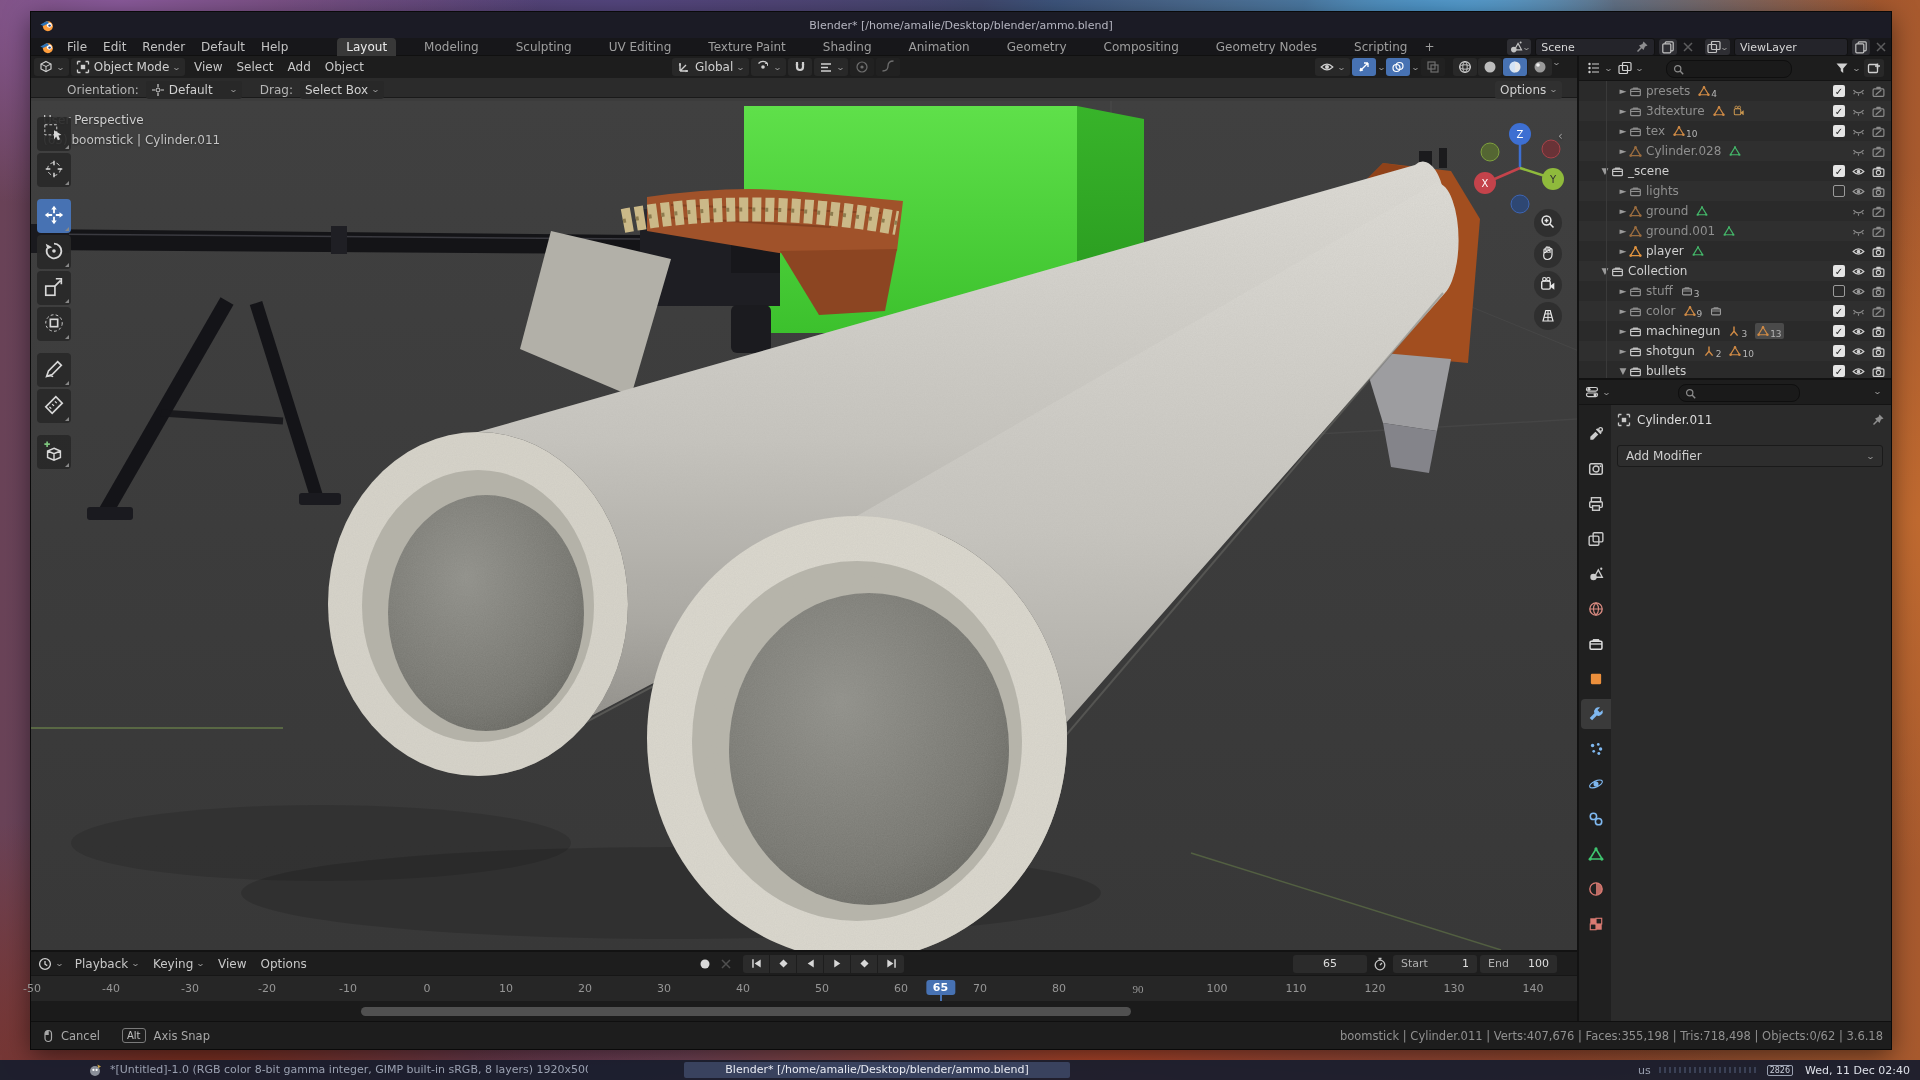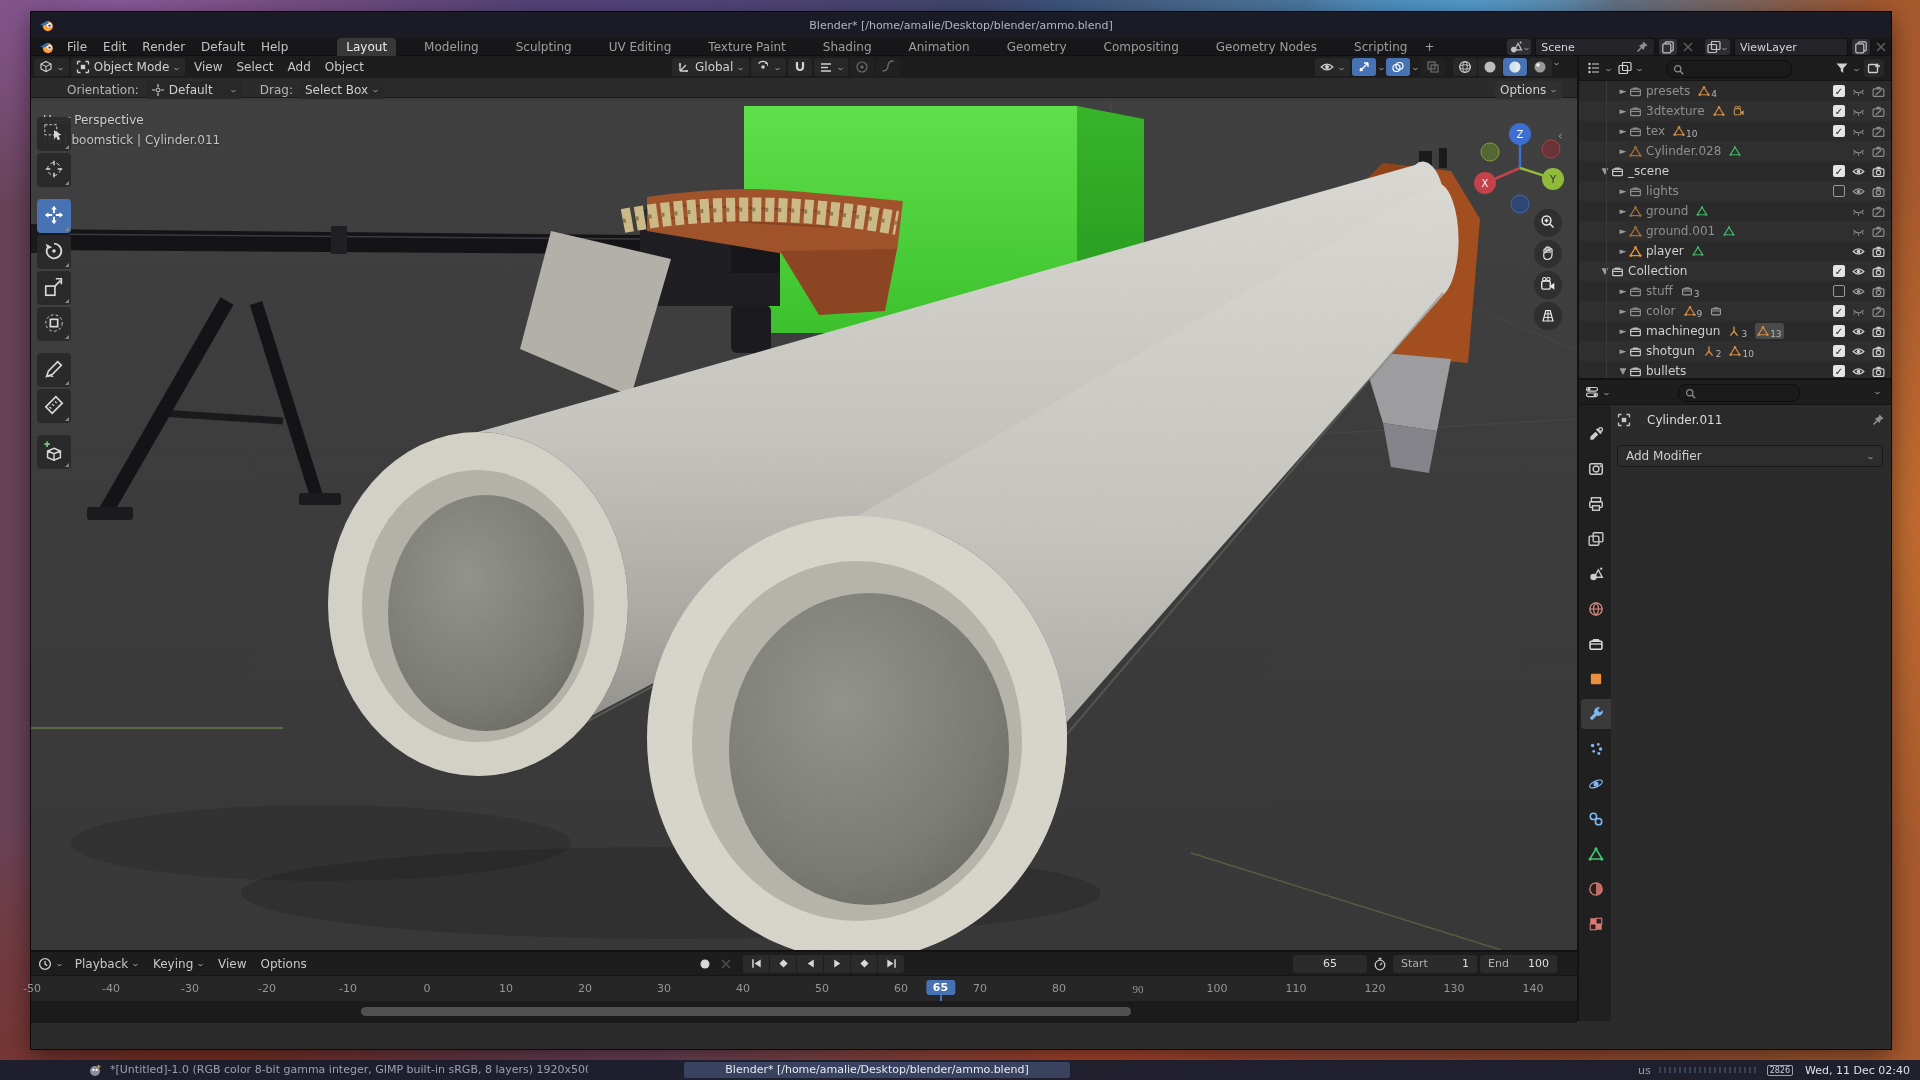--- a/index.html
+++ b/index.html
@@ -1404,21 +1404,21 @@
             <svg viewBox="0 0 14 14" xmlns="http://www.w3.org/2000/svg">
               <rect x="2" y="2" width="5" height="5" fill="currentColor"></rect>
               <rect x="7" y="7" width="5" height="5" fill="currentColor"></rect>
               <rect x="7" y="2" width="5" height="5" stroke="currentColor" fill="none"></rect>
               <rect x="2" y="7" width="5" height="5" stroke="currentColor" fill="none"></rect>
             </svg>
           </span>
         </div>
       </div>
     <div id="prop-content">
-      <div class="abs" style="left:6px;top:8px;right:6px;display:flex;align-items:flex-end;gap:16px">
+      <div class="abs" style="left:6px;top:8px;right:6px;display:flex;align-items:flex-end;gap:6px">
         <span class="ic" style="color:#c9c9c9">
             <svg viewBox="0 0 14 14" xmlns="http://www.w3.org/2000/svg">
               <path d="M1.5 1.5h3M9.5 1.5h3M1.5 1.5v3M12.5 1.5v3M1.5 12.5h3M9.5 12.5h3M1.5 12.5v-3M12.5 12.5v-3" stroke="currentColor" fill="none" stroke-width="1.3"></path>
               <rect x="4.8" y="4.8" width="4.4" height="4.4" fill="currentColor"></rect>
             </svg>
           </span>
         <span style="color:#dcdcdc">Cylinder.011</span>
         <span style="flex:1"></span>
         <span class="ic" style="color:#8f8f8f">
             <svg viewBox="0 0 14 14" xmlns="http://www.w3.org/2000/svg">
@@ -1564,20 +1564,33 @@
           <span class="tick" style="left: 1502px;">140</span>
         </div>
       <div id="cur-frame-badge" style="left: 909.5px;">65</div>
     </div>
     <div id="playhead" style="left: 908.5px; top: 42px; height: 28px;"></div>
     <div id="tl-scroll">
       <div id="tl-thumb"></div>
     </div>
   </div>
 
+  <div id="statusbar">
+    <span class="ic" style="margin-left:10px">
+        <svg viewBox="0 0 14 14" xmlns="http://www.w3.org/2000/svg">
+          <rect x="4" y="1.5" width="6.5" height="11" rx="3.2" stroke="currentColor" fill="none" stroke-width="1.2"></rect>
+          <path d="M7.2 1.5v4.5" stroke="currentColor" fill="none"></path>
+          <path d="M7.2 1.6a3.2 3.2 0 0 0-3.2 3.2v1.2h3.2z" fill="currentColor"></path>
+        </svg>
+      </span>
+    <span style="margin-left:6px">Cancel</span>
+    <span class="alt-badge" style="margin-left:22px">Alt</span>
+    <span style="margin-left:8px">Axis Snap</span>
+    <span id="status-stats">boomstick | Cylinder.011 | Verts:407,676 | Faces:355,198 | Tris:718,498 | Objects:0/62 | 3.6.18</span>
+  </div>
 </div>
 
 <div id="taskbar">
   <span class="ic" style="margin-left:88px">
       <svg viewBox="0 0 14 14" xmlns="http://www.w3.org/2000/svg">
         <circle cx="7" cy="8" r="5" fill="#8a8f98"></circle>
         <circle cx="5.4" cy="6.9" r="1.1" fill="#fff"></circle>
         <circle cx="8.6" cy="6.9" r="1.1" fill="#fff"></circle>
         <path d="M9.5 1.5l3.5 2-2.8 1.8z" fill="#c9a24a"></path>
       </svg>

